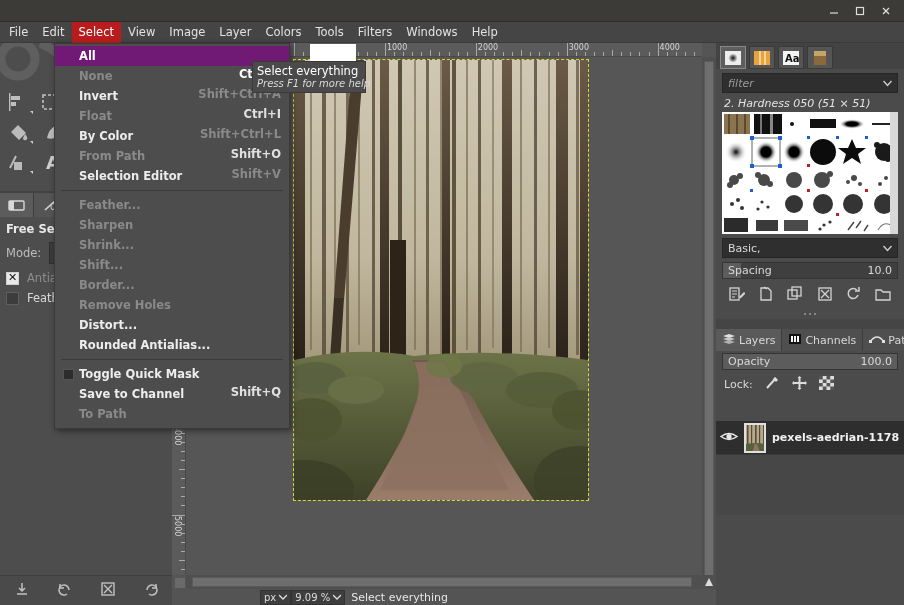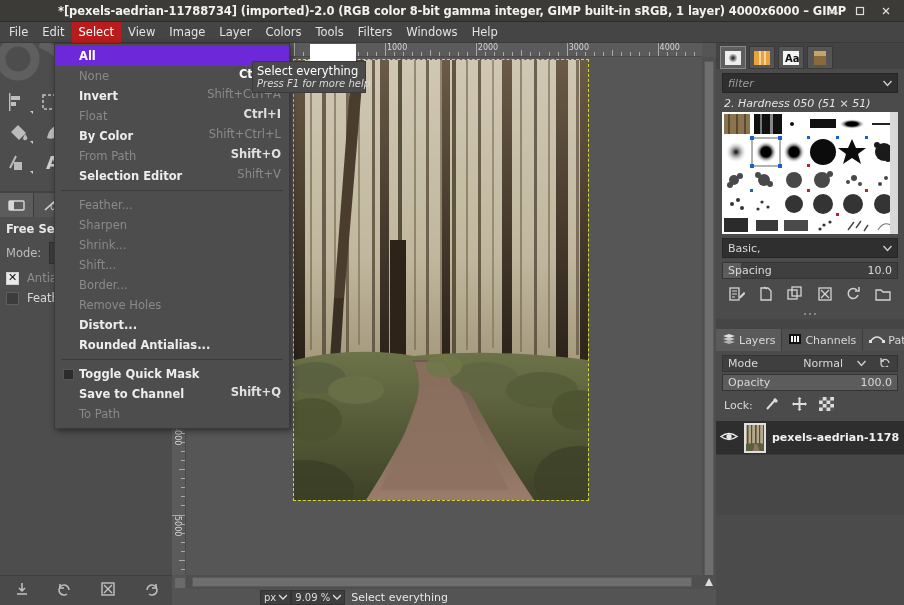--- a/index.html
+++ b/index.html
@@ -188,43 +188,42 @@
   
   .dropdown {
     position: absolute; left: 54px; top: 43px; width: 236px;
     background: #4d4d4d; border: 1px solid #3a3a3a;
     box-shadow: 2px 2px 6px rgba(0,0,0,.45);
     padding: 2px 0 4px 0; z-index: 50;
   }
   .mi { display:flex; align-items:center; height: 20px; padding: 0 8px 0 8px; position: relative;}
   .mi .mlabel { font-size: 11.5px; font-weight: bold; color:#ededed; padding-left: 16px;}
   .mi .maccel { margin-left:auto; font-size: 11.5px; font-weight: bold; color:#e0e0e0;margin-top:36px; }
-  .mi.disabled .mlabel, .mi.disabled .maccel { color: #8a8a8a; font-weight: normal; }
-  .mi.sel { background: #6d28d9; }
+  .mi.disabled .mlabel, .mi.disabled .maccel { color: #8a8a8a; font-weight: bold; }
+  .mi.sel { background: #701a75; }
   .mi.sel .mlabel, .mi.sel .maccel { color: #ffffff; }
   .msep { height: 1px; background: #3b3b3b; margin: 4px 6px; }
   .mcheck { position:absolute; left: 8px; width: 11px; height: 11px; background:#2c2c2c; border:1px solid #555;}
 
   
   .tooltip {
     position:absolute; left: 252px; top: 61px; width: 114px;
     background: #4a4a4a; border: 1px solid #3a3a3a; z-index: 60;
     padding: 2px 4px 3px 4px;
   }
   .tt1 { font-size: 11.5px; color: #fff; font-weight: normal; white-space: nowrap;}
   .tt2 { font-size: 10px; color: #dadada; font-style: italic; white-space: nowrap;}
   .white-swatch { position:absolute; left: 310px; top: 44px; width: 46px; height: 22px; background:#fff; z-index:40;}
 </style>
 </head>
 <body>
 
 <div id="app">
 
   <div class="titlebar">
-    <div class="title">*[pexels-aedrian-11788734] (imported)-2.0 (RGB color 8-bit gamma integer, GIMP built-in sRGB, 1 layer) 4000x6000 – GIMP</div>
     <div class="winbtns">
       <div class="winbtn">
         <svg width="12" height="12" viewBox="0 0 12 12">
             <line x1="2" y1="8" x2="10" y2="8" stroke="#ddd" stroke-width="1.2"></line>
           </svg>
       </div>
       <div class="winbtn">
         <svg width="12" height="12" viewBox="0 0 12 12">
             <rect x="2.5" y="2.5" width="7" height="7" fill="none" stroke="#ddd" stroke-width="1.2"></rect>
           </svg>
@@ -854,35 +853,20 @@
           <div class="lay-tab">
             <span><svg width="16" height="12" viewBox="0 0 16 12">
                 <path d="M1 9 q7 -10 14 0" stroke="#e0e0e0" stroke-width="1.6" fill="none"></path>
                 <rect x="0" y="7" width="3" height="3" fill="#e0e0e0"></rect>
                 <rect x="13" y="7" width="3" height="3" fill="#e0e0e0"></rect>
               </svg></span>
             <span>Paths</span>
           </div>
         </div>
 
-      <div class="slider" style="margin-top:4px">
-        <span>Mode</span>
-        <span style="margin-left:auto;display:flex;align-items:center;gap:14px;">
-          <span>Normal</span>
-          <svg width="9" height="7" viewBox="0 0 9 7">
-              <path d="M0.5 1 L4.5 5.5 L8.5 1" stroke="#cfcfcf" stroke-width="1.4" fill="none"></path>
-            </svg>
-          <span>
-            <svg width="12" height="10" viewBox="0 0 12 10">
-                <path d="M9 6 a4 4 0 1 0 -1 3" stroke="#cfcfcf" stroke-width="1.3" fill="none"></path>
-                <path d="M1 1 v3 h3" stroke="#cfcfcf" stroke-width="1.3" fill="none"></path>
-              </svg>
-          </span>
-        </span>
-      </div>
 
       <div class="slider">
         <div class="fill" style="width:100%"></div>
         <span>Opacity</span>
         <span>100.0</span>
       </div>
 
       <div class="lockrow">
         <span>Lock:</span>
         <span>

